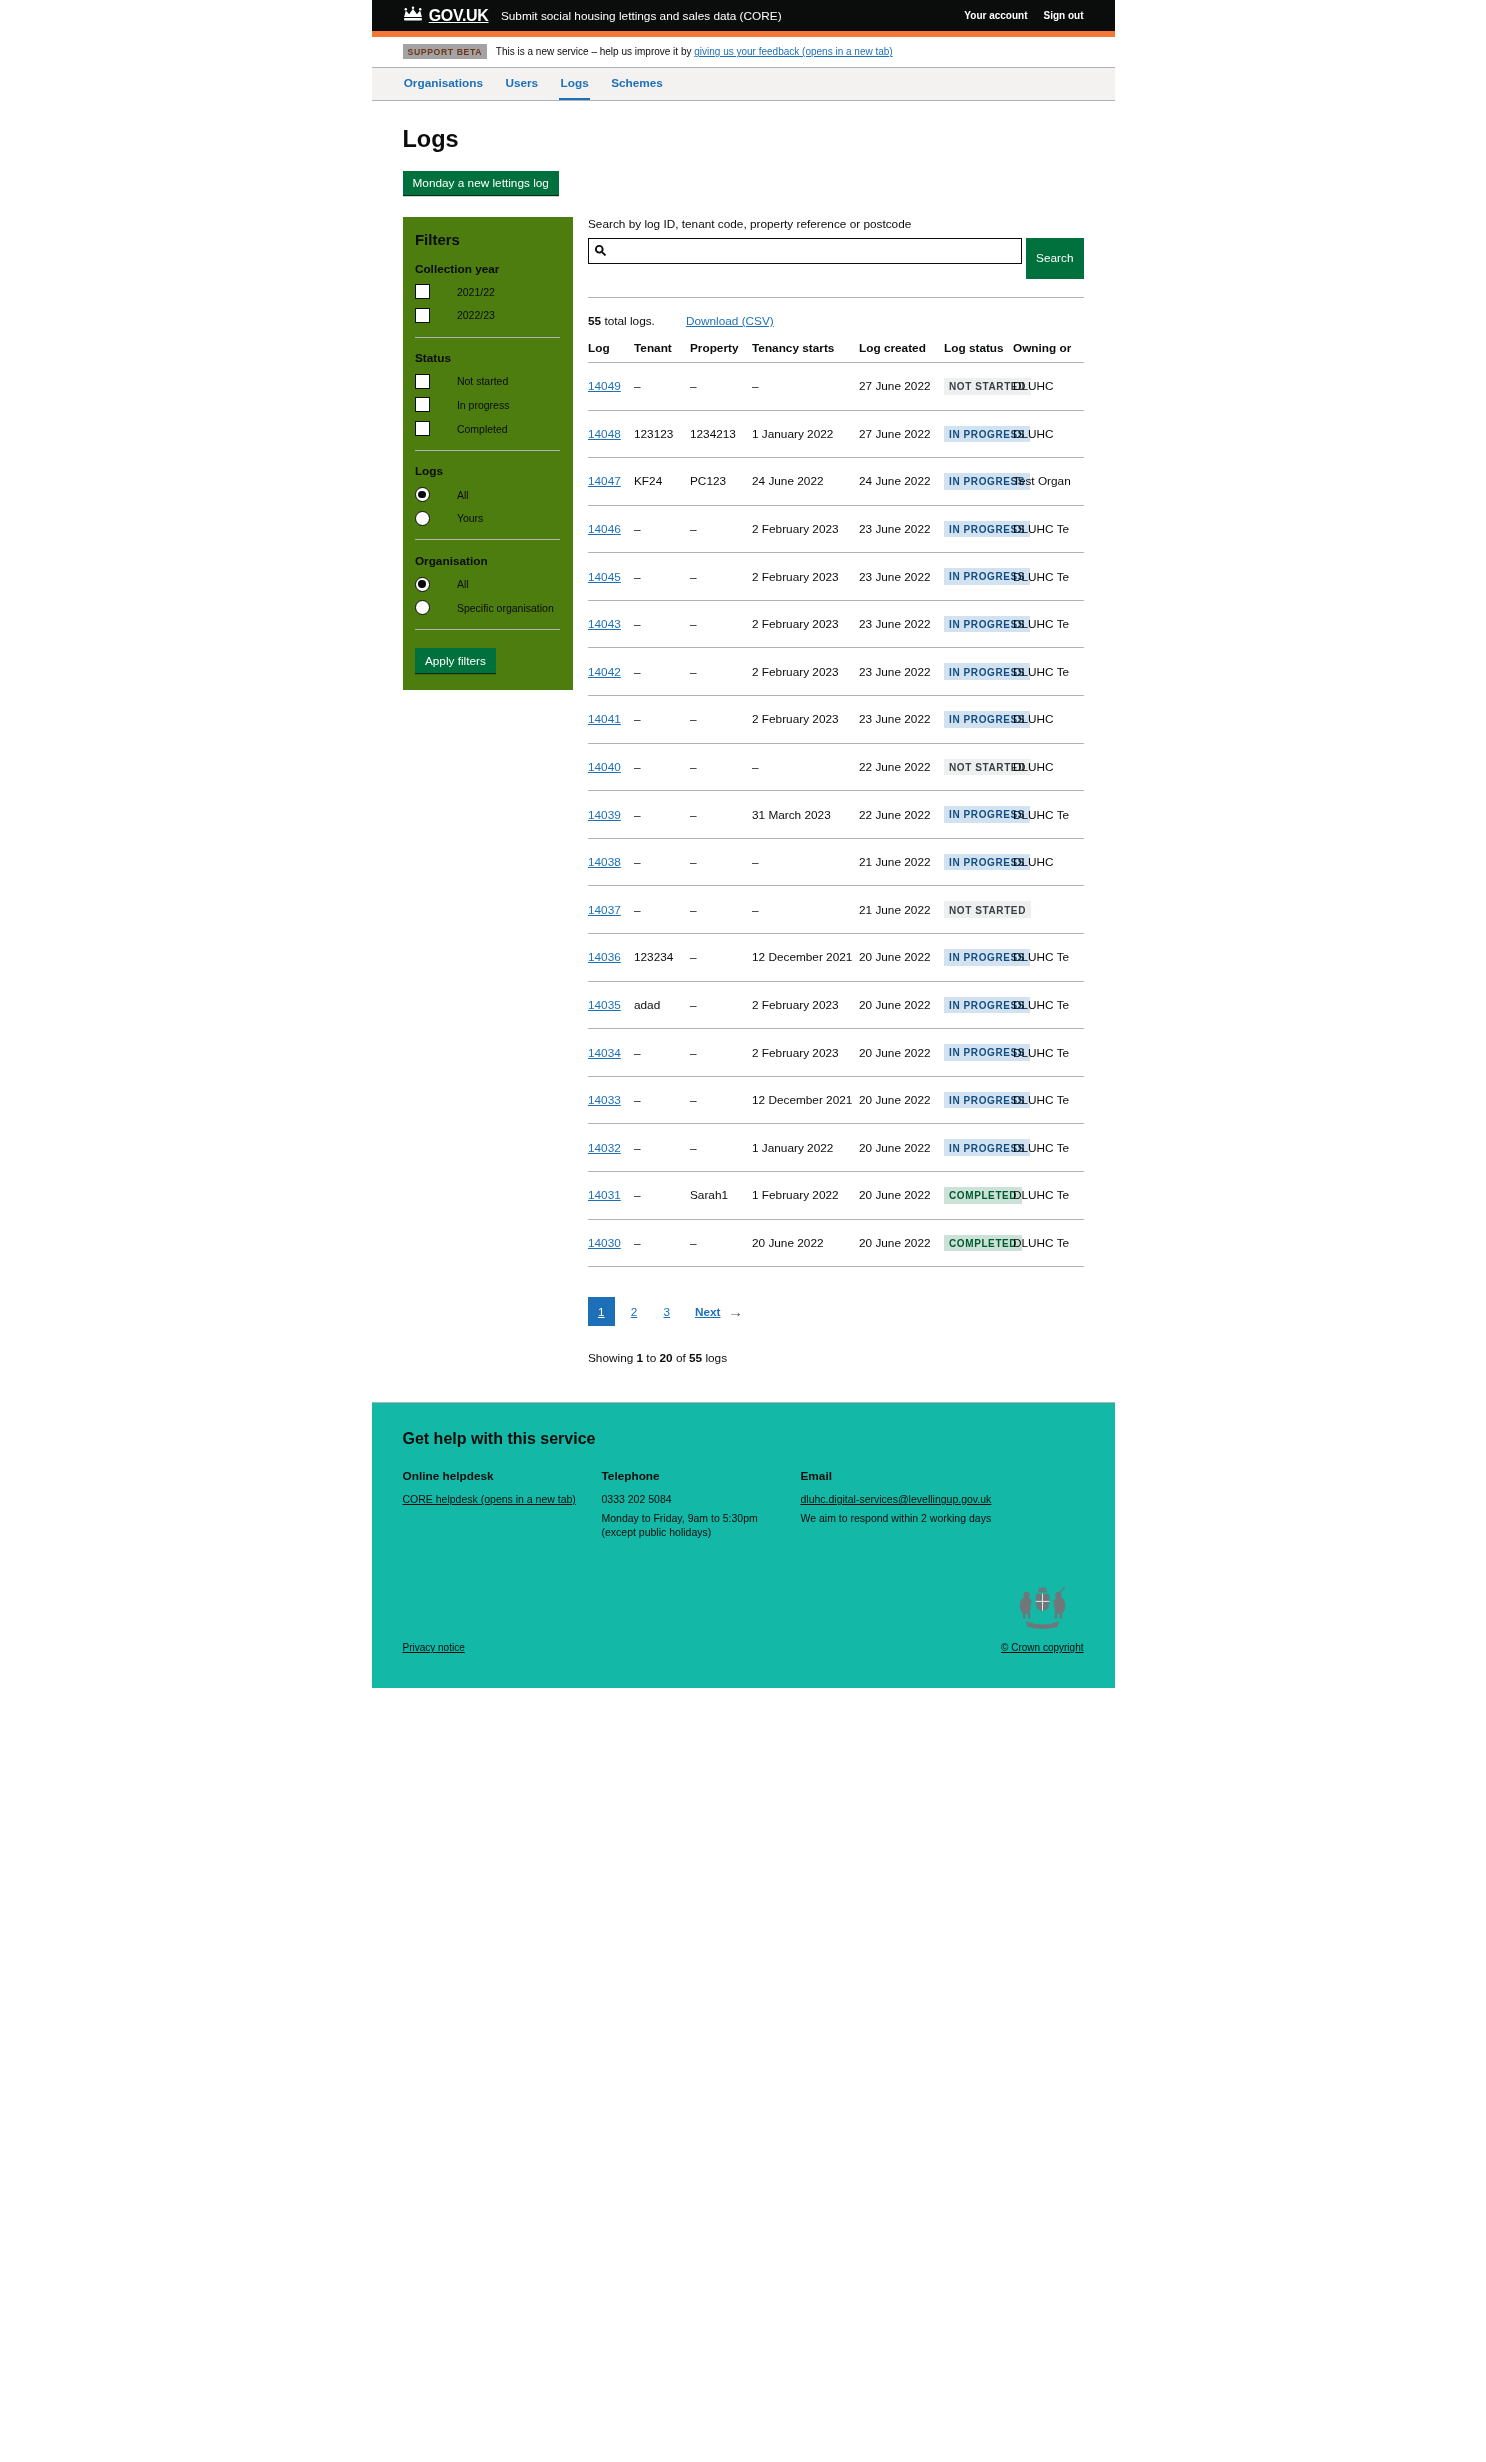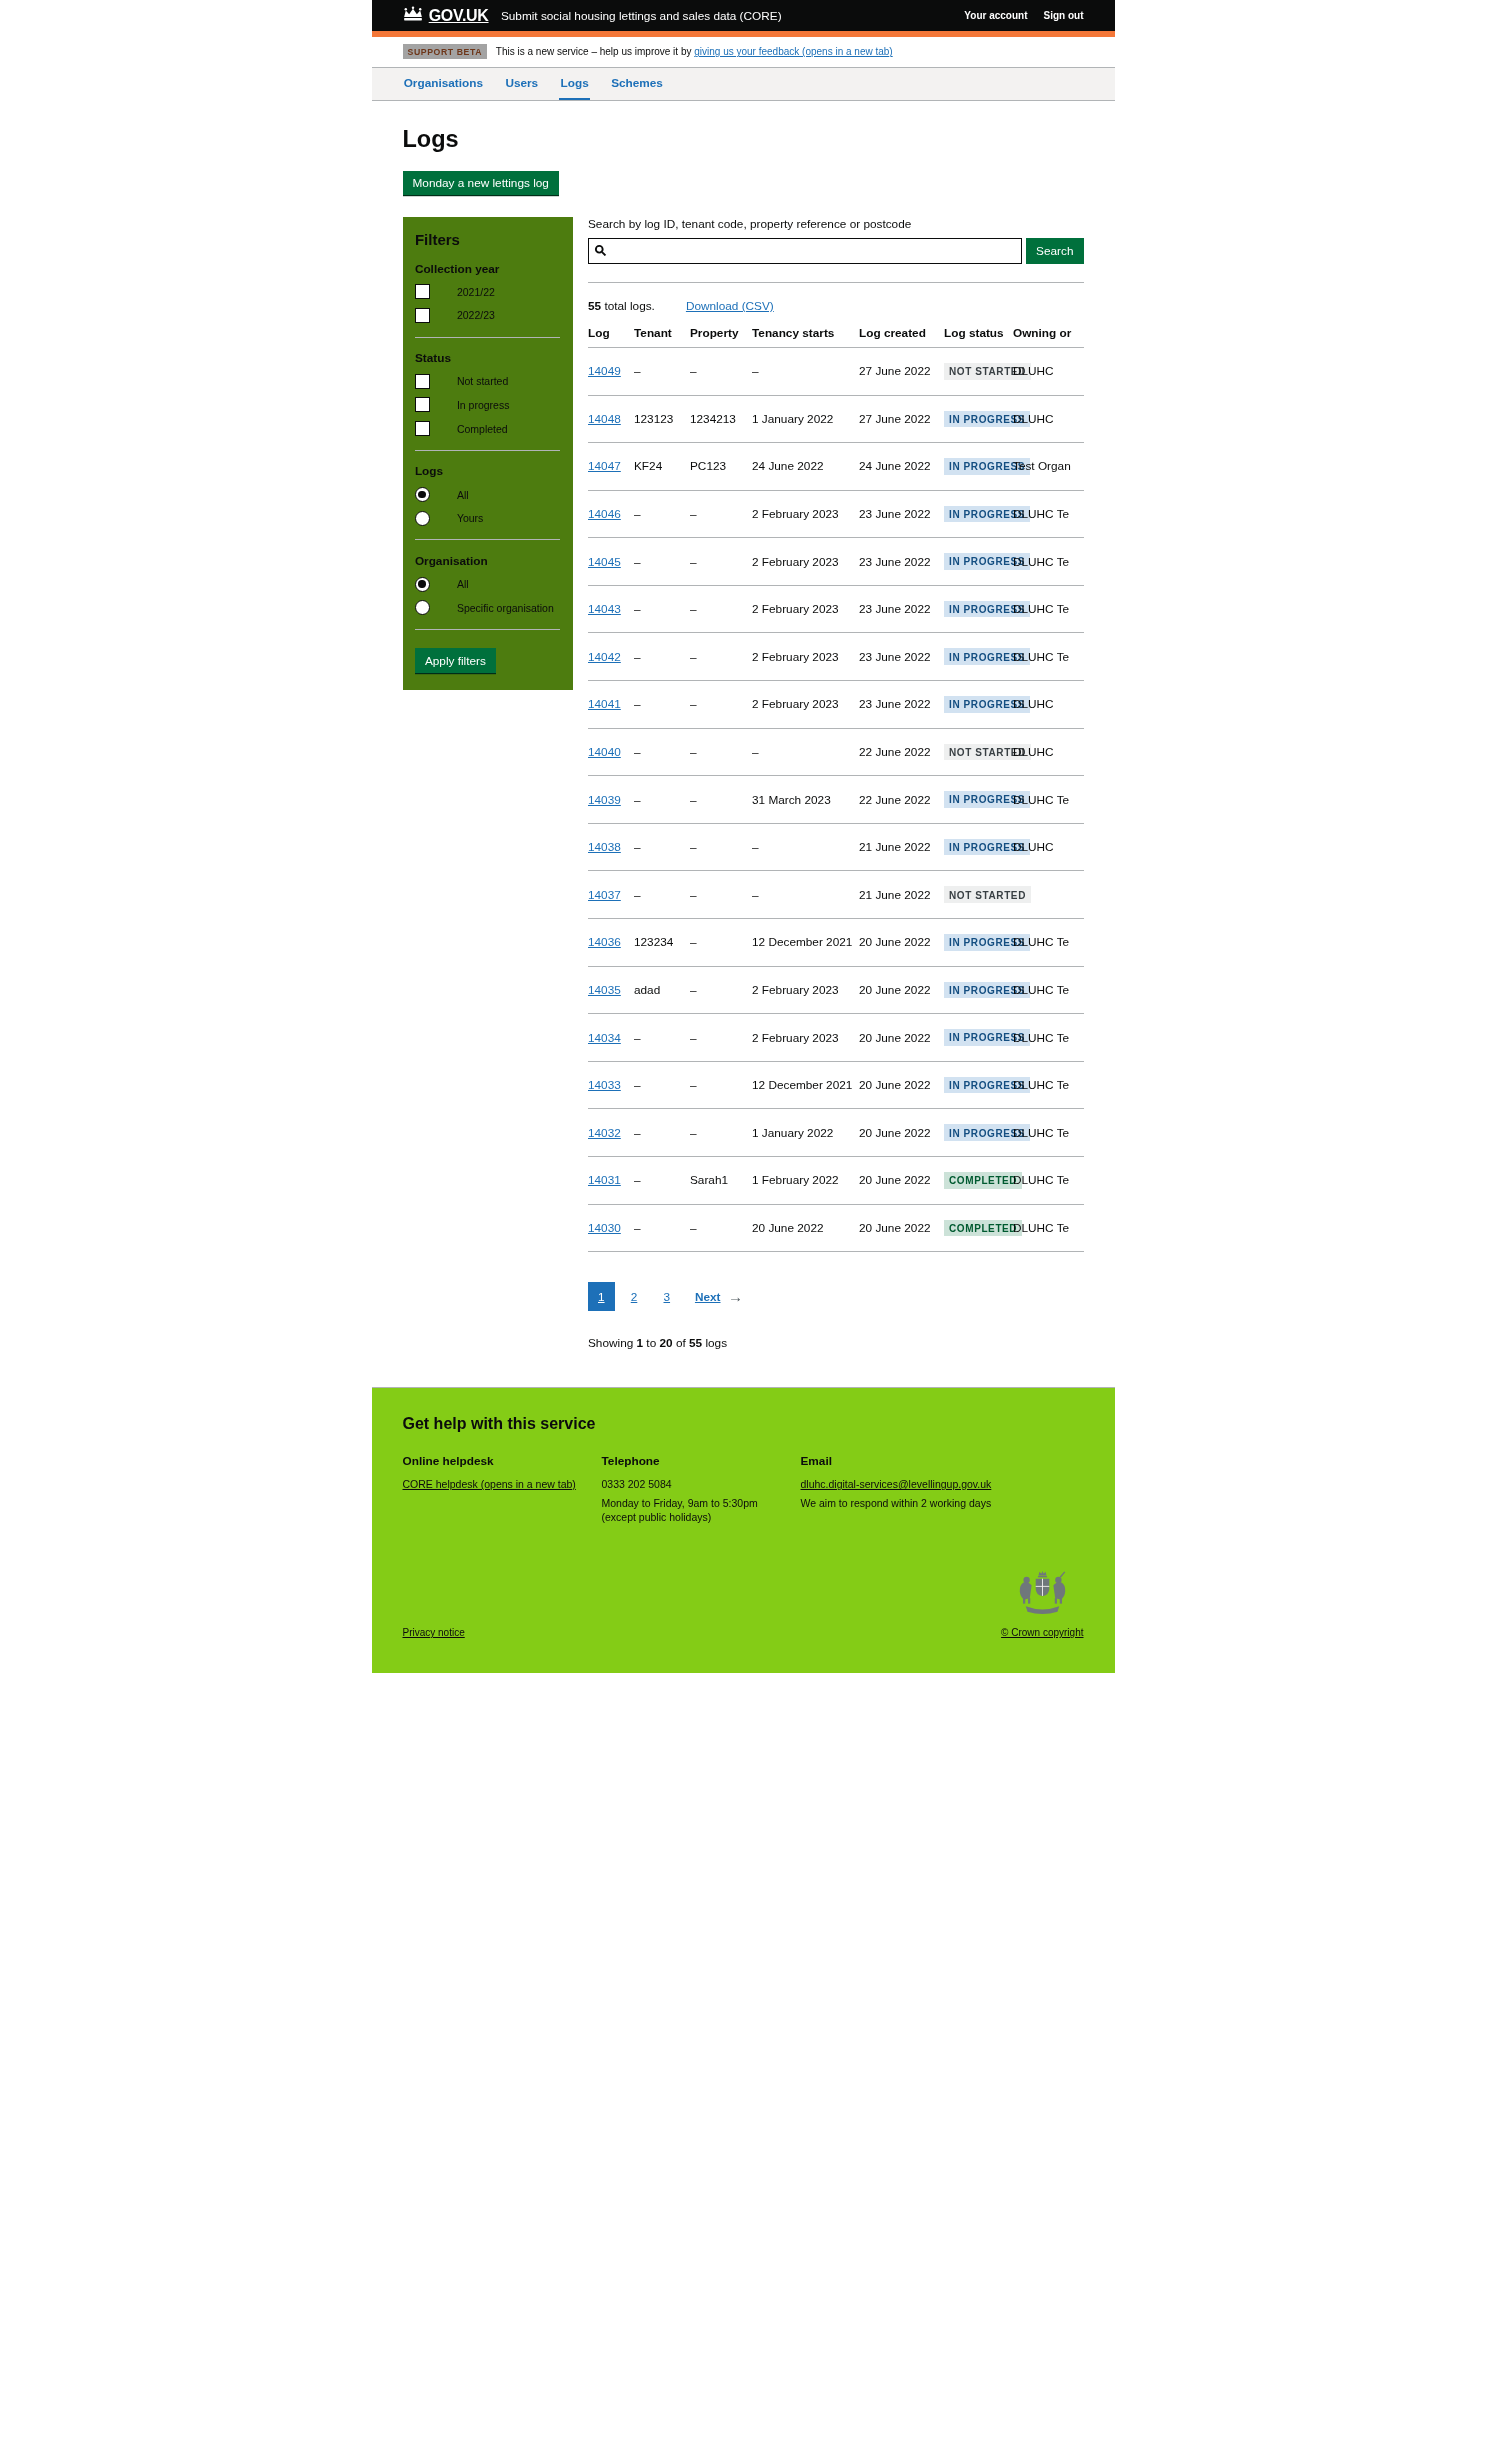--- a/index.html
+++ b/index.html
@@ -55,21 +55,21 @@
   .apply-btn { margin-top:5px; }
 
   
   .results-col { flex:1; min-width:0; }
   .search-label { font-size:11.8px; margin:0 0 6.2px; }
   .search-row { display:flex; }
   .search-box { position:relative; flex:1; }
   .search-box input { width:100%; height:26px; border:1.2px solid #0b0c0c; border-radius:0;
     font-size:11.8px; font-family:inherit; padding:0 6.2px 0 25px; }
   .search-icon { position:absolute; left:6.2px; top:6.2px; }
-  .search-btn { margin-left:3.7px; height:26px; box-shadow:none; padding:0 10px; }
+  .search-btn { margin-left:3.7px; height:41px; box-shadow:none; padding:0 10px; }
   .results-hr { border:0; border-top:0.6px solid #b1b4b6; margin:18.6px 0 16px; }
   .results-line { display:flex; align-items:baseline; gap:31px; margin-bottom:3.7px; }
   .dl-link { color:#1d70b8; }
 
   
   .table-wrap { overflow:hidden; }
   table.logs { border-collapse:collapse; table-layout:fixed; width:551px; }
   .logs th, .logs td { text-align:left; vertical-align:middle; white-space:nowrap;
     border-bottom:0.6px solid #b1b4b6; font-size:11.8px; padding:15px 11px 15px 0; }
   .logs thead th { font-weight:700; padding:8.7px 11px 7.4px 0; }
@@ -82,21 +82,21 @@
 
   
   .pagination { display:flex; align-items:center; gap:6.2px; margin:30px 0 0; }
   .page-num { font-size:11.8px; color:#1d70b8; text-decoration:underline; padding:7.4px 10px; }
   .page-num.current { background:#1d70b8; color:#fff; }
   .next-link { font-weight:700; font-size:11.8px; margin-left:8.7px; }
   .next-arrow { color:#505a5f; font-size:15px; text-decoration:none; margin-left:1.2px; }
   .showing { margin:25px 0 37px; font-size:11.8px; }
 
   
-  footer { background:#84cc16; border-top:0.6px solid #b1b4b6; padding:27px 0 35px; }
+  footer { background:#14b8a6; border-top:0.6px solid #b1b4b6; padding:27px 0 35px; }
   footer h2 { font-size:16px; font-weight:700; margin:0 0 21px; }
   .foot-cols { display:grid; grid-template-columns:199px 199px auto; }
   .foot-col h3 { font-size:11.8px; font-weight:700; margin:0 0 10px; }
   .foot-col p { margin:0 0 7.4px; font-size:10.5px; }
   .foot-col a { color:#0b0c0c; }
   .foot-bottom { display:flex; justify-content:space-between; align-items:flex-end; margin-top:40px; }
   .privacy { font-size:10px; color:#0b0c0c; }
   .crest-stack { display:flex; flex-direction:column; align-items:center; gap:4px; }
   .copyright { font-size:10px; color:#0b0c0c; }
 </style>

